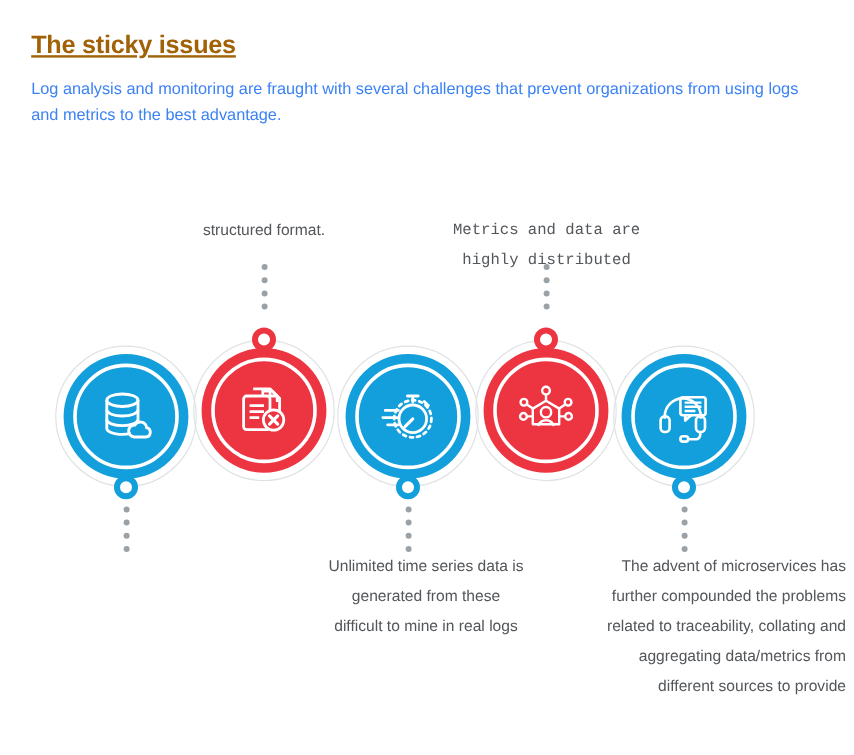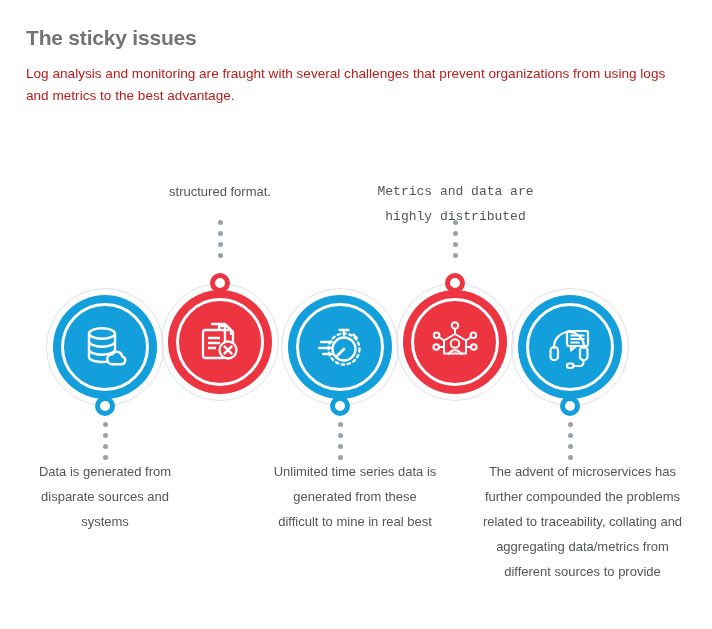--- a/index.html
+++ b/index.html
@@ -22,28 +22,29 @@
     position: absolute;
     left: 26px;
     top: 26px;
     width: 660px;
   }
   .page-title {
     margin: 0 0 14px 0;
     font-size: 21px;
     font-weight: bold;
     letter-spacing: -0.2px;
-    color: #737373;
+    color: #a16207;
     line-height: 1.1;
+    text-decoration: underline;
   }
   .page-subtitle {
     margin: 0;
     font-size: 13.6px;
     line-height: 1.62;
-    color: #b91c1c;
+    color: #3b82f6;
     max-width: 648px;
   }
 
   
   .diagram {
     position: absolute;
     left: 0;
     top: 0;
     width: 712px;
     height: 629px;
@@ -170,25 +171,20 @@
         <path d="M33.5 33.2 a5.2 5.2 0 0 1 9.6 2.1 a4 4 0 0 1 -0.6 7.9 h-9.6 a5 5 0 0 1 0.6 -10z"></path>
       </svg>
     </div>
     <div class="connector blue down"></div>
     <div class="dots down">
       <span></span>
         <span></span>
         <span></span>
         <span></span>
     </div>
-  </div>
-  <div class="caption cap-bottom" style="left:10px; top:460px; width:190px;">
-    <div>Data is generated from</div>
-    <div>disparate sources and</div>
-    <div>systems</div>
   </div>
 
   <div class="node" style="left:220px; top:342px;">
     <div class="disc halo"></div>
     <div class="disc disc-main red"></div>
     <div class="disc disc-inner"></div>
     <div class="icon-wrap">
       <svg width="50" height="50" viewBox="0 0 50 50" fill="none" stroke="#ffffff" stroke-width="2.3">
         <path d="M16 7 h14 l6 6 v5" stroke-linejoin="round"></path>
         <path d="M30 7 v6 h6"></path>
@@ -229,21 +225,21 @@
     <div class="dots down">
       <span></span>
         <span></span>
         <span></span>
         <span></span>
     </div>
   </div>
   <div class="caption cap-bottom" style="left:245px; top:460px; width:220px;">
     <div>Unlimited time series data is</div>
     <div>generated from these</div>
-    <div>difficult to mine in real best</div>
+    <div>difficult to mine in real logs</div>
   </div>
 
   <div class="node" style="left:455px; top:342px;">
     <div class="disc halo"></div>
     <div class="disc disc-main red"></div>
     <div class="disc disc-inner"></div>
     <div class="icon-wrap">
       <svg width="52" height="52" viewBox="0 0 52 52" fill="none" stroke="#ffffff" stroke-width="2">
         <path d="M26 18 l11 6.5 v13 h-22 v-13 z" stroke-linejoin="round"></path>
         <circle cx="26" cy="27.5" r="4.3"></circle>
@@ -290,21 +286,21 @@
       </svg>
     </div>
     <div class="connector blue down"></div>
     <div class="dots down">
       <span></span>
         <span></span>
         <span></span>
         <span></span>
     </div>
   </div>
-  <div class="caption cap-bottom" style="left:460px; top:460px; width:245px;">
+  <div class="caption cap-bottom" style="left:460px; top:460px; width:245px;text-align:right;">
     <div>The advent of microservices has</div>
     <div>further compounded the problems</div>
     <div>related to traceability, collating and</div>
     <div>aggregating data/metrics from</div>
     <div>different sources to provide</div>
   </div>
 
 </div>
 
 </body></html>

